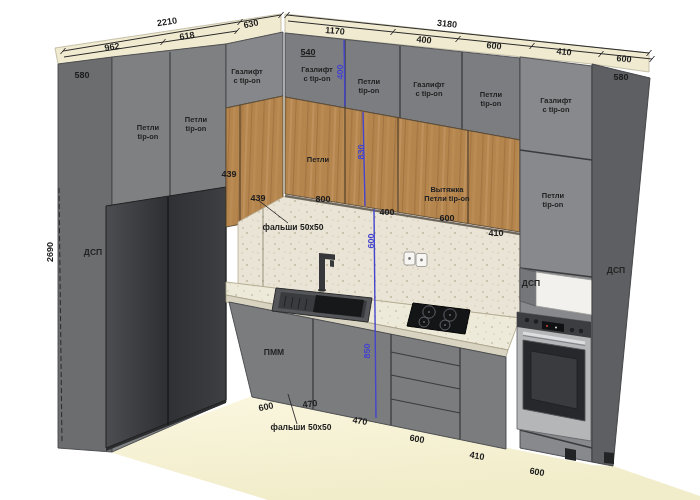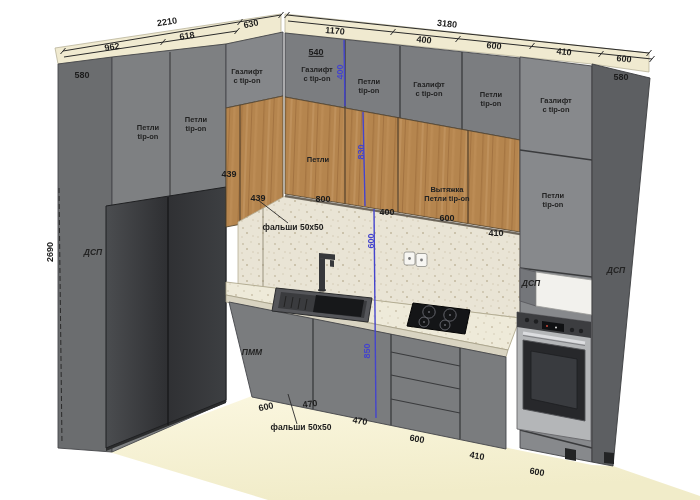--- a/index.html
+++ b/index.html
@@ -5,21 +5,21 @@
   html,body{margin:0;padding:0;background:#ffffff;}
   #canvas{position:relative;width:700px;height:500px;background:#ffffff;overflow:hidden;
           font-family:"Liberation Sans",sans-serif;}
   #scene{position:absolute;left:0;top:0;}
   #labels-layer{position:absolute;left:0;top:0;width:700px;height:500px;pointer-events:none;}
   .ann{position:absolute;color:#1c1c1c;font-family:"Liberation Sans",sans-serif;font-weight:bold;
        white-space:pre-line;text-align:center;line-height:1.15;}
   .dim{font-size:9px;}
   .blue{color:#4444cd;}
   .lab{font-size:7.5px;color:#232323;}
-  .big{font-size:8.5px;font-style:italic;}
+  .big{font-size:8.5px;}
   .note{font-size:8.5px;}
 </style>
 </head>
 <body>
 
 <div id="canvas">
 <svg id="scene" width="700" height="500" viewBox="0 0 700 500">
   <defs>
     <linearGradient id="fridgeG" x1="0" y1="0" x2="1" y2="0">
       <stop offset="0" stop-color="#4b4d50"></stop>
@@ -192,21 +192,21 @@
       <span class="ann dim" style="left: 251px; top: 24px; transform: translate(-50%, -50%) rotate(-11deg);">630</span>
       <span class="ann dim" style="left: 112px; top: 47px; transform: translate(-50%, -50%) rotate(-9deg);">962</span>
       <span class="ann dim" style="left: 187px; top: 36px; transform: translate(-50%, -50%) rotate(-9deg);">618</span>
       <span class="ann dim" style="left: 447px; top: 24px; transform: translate(-50%, -50%) rotate(6deg);">3180</span>
       <span class="ann dim" style="left: 335px; top: 31px; transform: translate(-50%, -50%) rotate(5deg);">1170</span>
       <span class="ann dim" style="left: 424px; top: 40px; transform: translate(-50%, -50%) rotate(6deg);">400</span>
       <span class="ann dim" style="left: 494px; top: 46px; transform: translate(-50%, -50%) rotate(6deg);">600</span>
       <span class="ann dim" style="left: 564px; top: 52px; transform: translate(-50%, -50%) rotate(6deg);">410</span>
       <span class="ann dim" style="left: 624px; top: 59px; transform: translate(-50%, -50%) rotate(6deg);">600</span>
       <span class="ann dim" style="left: 82px; top: 75px; transform: translate(-50%, -50%) rotate(0deg);">580</span>
-      <span class="ann dim" style="left: 316px; top: 52px; transform: translate(-50%, -50%) rotate(0deg); text-decoration: underline;">540</span>
+      <span class="ann dim" style="left: 308px; top: 52px; transform: translate(-50%, -50%) rotate(0deg); text-decoration: underline;">540</span>
       <span class="ann dim" style="left: 621px; top: 77px; transform: translate(-50%, -50%) rotate(0deg);">580</span>
       <span class="ann dim" style="left: 229px; top: 174px; transform: translate(-50%, -50%) rotate(0deg);">439</span>
       <span class="ann dim" style="left: 258px; top: 198px; transform: translate(-50%, -50%) rotate(0deg);">439</span>
       <span class="ann dim" style="left: 323px; top: 199px; transform: translate(-50%, -50%) rotate(0deg);">800</span>
       <span class="ann dim" style="left: 387px; top: 212px; transform: translate(-50%, -50%) rotate(0deg);">400</span>
       <span class="ann dim" style="left: 447px; top: 218px; transform: translate(-50%, -50%) rotate(0deg);">600</span>
       <span class="ann dim" style="left: 496px; top: 233px; transform: translate(-50%, -50%) rotate(0deg);">410</span>
       <span class="ann dim" style="left: 50px; top: 252px; transform: translate(-50%, -50%) rotate(-90deg);">2690</span>
       <span class="ann dim blue" style="left: 340px; top: 72px; transform: translate(-50%, -50%) rotate(-90deg);">400</span>
       <span class="ann dim blue" style="left: 361px; top: 152px; transform: translate(-50%, -50%) rotate(-90deg);">830</span>
@@ -235,17 +235,17 @@
       <span class="ann lab" style="left: 556px; top: 106px; transform: translate(-50%, -50%) rotate(0deg);">Газлифт
 с tip-on</span>
       <span class="ann lab" style="left: 553px; top: 201px; transform: translate(-50%, -50%) rotate(0deg);">Петли
 tip-on</span>
       <span class="ann lab" style="left: 318px; top: 160px; transform: translate(-50%, -50%) rotate(0deg);">Петли</span>
       <span class="ann lab" style="left: 447px; top: 195px; transform: translate(-50%, -50%) rotate(0deg);">Вытяжка
 Петли tip-on</span>
       <span class="ann lab big" style="left: 93px; top: 253px; transform: translate(-50%, -50%) rotate(0deg);">ДСП</span>
       <span class="ann lab big" style="left: 616px; top: 271px; transform: translate(-50%, -50%) rotate(0deg);">ДСП</span>
       <span class="ann lab big" style="left: 531px; top: 284px; transform: translate(-50%, -50%) rotate(0deg);">ДСП</span>
-      <span class="ann lab big" style="left: 252px; top: 353px; transform: translate(-50%, -50%) rotate(0deg);">ПММ</span>
+      <span class="ann lab big" style="left: 274px; top: 353px; transform: translate(-50%, -50%) rotate(0deg);">ПММ</span>
       <span class="ann note" style="left: 293px; top: 228px; transform: translate(-50%, -50%) rotate(0deg);">фальши 50х50</span>
       <span class="ann note" style="left: 301px; top: 428px; transform: translate(-50%, -50%) rotate(0deg);">фальши 50х50</span>
     </div>
 </div>
 
 </body></html>

